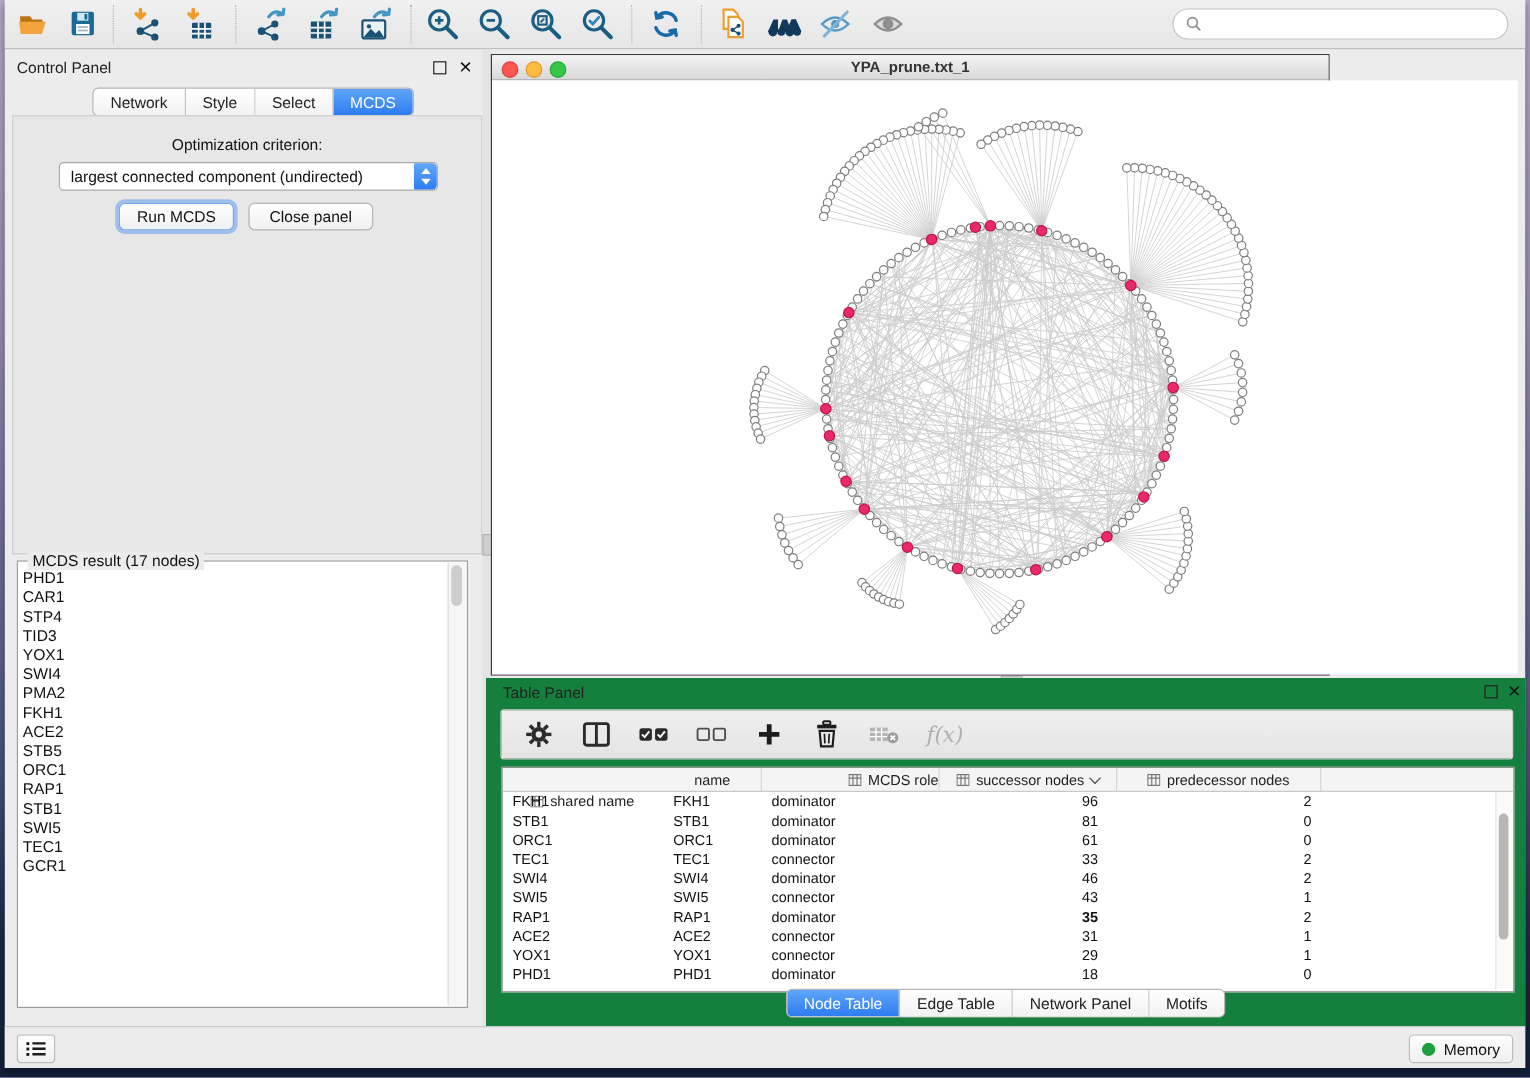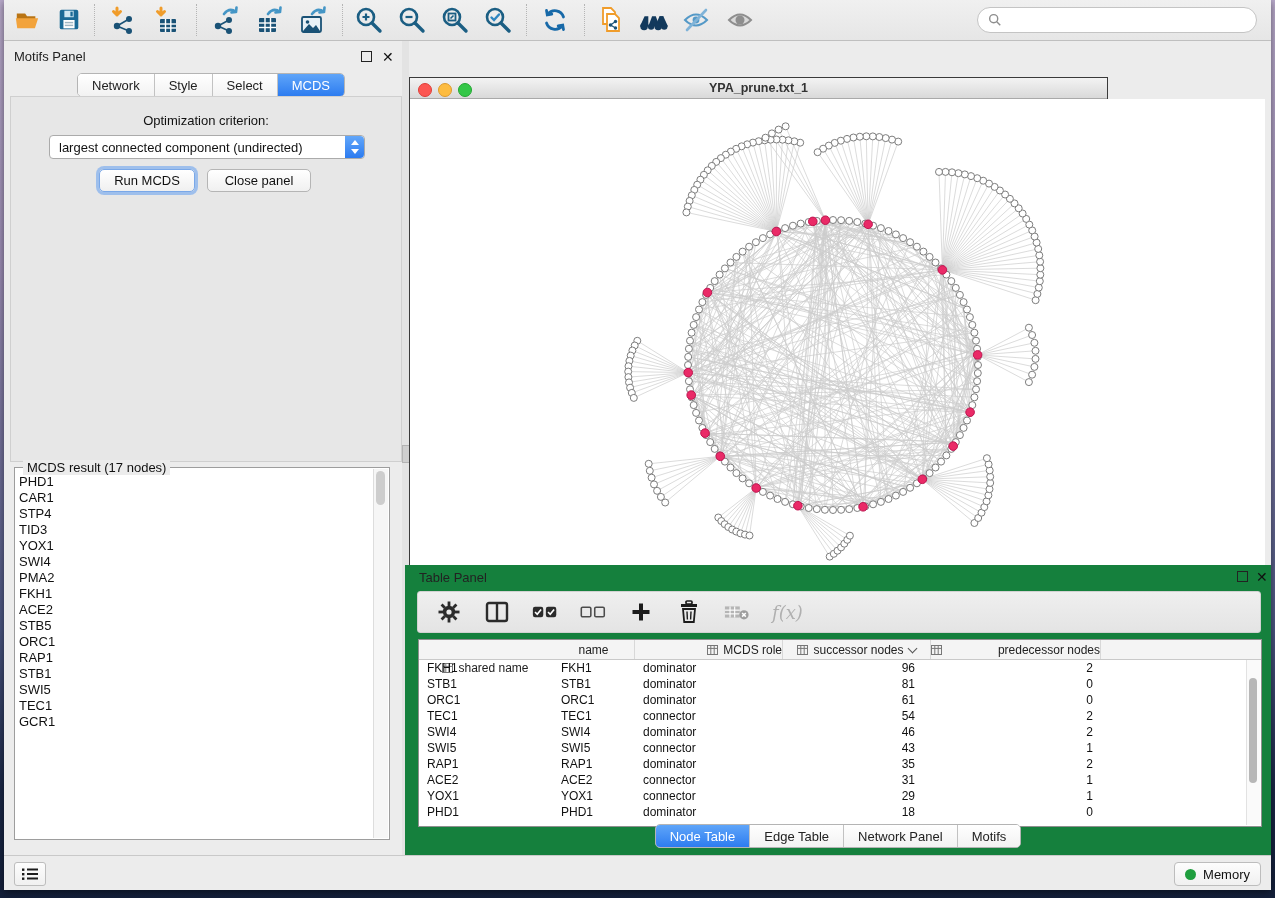--- a/index.html
+++ b/index.html
@@ -36,21 +36,21 @@
   .btn.focus{box-shadow:0 0 0 3px rgba(110,165,240,.6);border-color:#7aa8e8;}
   .result-box{position:absolute;left:10px;top:467px;width:374px;height:371px;background:#fff;border:1px solid #9d9d9d;}
   .result-legend{position:absolute;left:8px;top:-8px;background:#ececec;padding:0 4px;font-size:13px;color:#111;}
   .result-list{position:absolute;left:4px;top:6px;right:18px;bottom:4px;font-size:13px;color:#111;line-height:16px;overflow:hidden;}
   .result-scroll{position:absolute;right:1px;top:1px;bottom:1px;width:14px;background:#f6f6f6;border-left:1px solid #ddd;}
   .result-scroll .thumb{position:absolute;left:2px;top:2px;width:9px;height:34px;background:#cdcdcd;border-radius:5px;}
   
   .vsplit{position:absolute;left:398px;top:41px;width:7px;height:815px;background:#e3e3e3;}
   .grab{position:absolute;background:#cfcfcf;border:1px solid #b3b3b3;}
   
-  .netwin{position:absolute;left:405px;top:45px;width:699px;height:518px;border:1px solid #3a3a3a;background:#fff;box-sizing:border-box;margin-top:32px;}
+  .netwin{position:absolute;left:405px;top:45px;width:699px;height:518px;border:1px solid #3a3a3a;background:#fff;box-sizing:border-box;}
   .nettitle{position:absolute;left:0;top:0;width:100%;height:21px;background:linear-gradient(#f3f3f3,#d9d9d9);border-bottom:1px solid #a9a9a9;box-sizing:border-box;}
   .nettitle .t{width:100%;text-align:center;font-size:12.5px;font-weight:bold;color:#333;line-height:21px;}
   .light{position:absolute;top:4.5px;width:12px;height:12px;border-radius:50%;}
   .netcanvas{position:absolute;left:0;top:21px;width:855px;height:495px;background:#fff;}
   
   .tablepanel{position:absolute;left:401px;top:565px;width:866px;height:291px;background:#15803d;}
   .tp-toolbar{position:absolute;left:12px;top:26px;right:10px;height:40px;background:linear-gradient(#efefef,#e4e4e4);border:1px solid #d2d2d2;border-radius:3px;display:flex;align-items:center;gap:22px;padding-left:18px;}
   .tp-ic{display:flex;align-items:center;justify-content:center;width:26px;height:26px;cursor:pointer;}
   .fx{font-family:"DejaVu Serif","Liberation Serif",serif;font-style:italic;font-size:18px;color:#b0b0b0;}
   .datatable{position:absolute;left:13px;top:74px;width:844px;height:188px;background:#fff;border:1px solid #8f8f8f;box-sizing:border-box;overflow:hidden;}
@@ -232,21 +232,21 @@
     </div>
     <div class="searchbox">
       <svg width="14" height="14" viewBox="0 0 16 16">
           <circle cx="6.5" cy="6.5" r="4.6" fill="none" stroke="#8d8d8d" stroke-width="1.6"></circle>
           <line x1="10" y1="10" x2="14" y2="14" stroke="#8d8d8d" stroke-width="1.6"></line>
         </svg>
       <input type="text" placeholder="" style="">
     </div>
   </div>
 
-  <div class="cp-title" style="left:10px;top:49px">Motifs Panel</div>
+  <div class="cp-title" style="left:10px;top:49px">Control Panel</div>
   <div class="winbtn" style="left:357px;top:50px">
       <span class="float-glyph"></span>
     </div>
   <div class="winbtn" style="left:378px;top:48px"><span class="close-glyph">✕</span></div>
 
   <div class="seg" style="left:73px;top:73px">
     <div class="s">Network</div>
     <div class="s">Style</div>
     <div class="s">Select</div>
     <div class="s sel">MCDS</div>
@@ -1188,21 +1188,21 @@
           <div class="th" style="width: 148px;">
             <svg width="11" height="10" viewBox="0 0 11 10">
               <rect x="0.5" y="0.5" width="10" height="9" fill="none" stroke="#777" stroke-width="1"></rect>
               <line x1="0.5" y1="3.4" x2="10.5" y2="3.4" stroke="#777"></line>
               <line x1="3.8" y1="0.5" x2="3.8" y2="9.5" stroke="#777"></line>
               <line x1="7.2" y1="0.5" x2="7.2" y2="9.5" stroke="#777"></line>
             </svg>
             <span>successor nodes</span>
             <span class="chev"></span>
           </div>
-          <div class="th" style="width: 170px; justify-content: space-between;">
+          <div class="th" style="width: 170px;">
             <svg width="11" height="10" viewBox="0 0 11 10">
               <rect x="0.5" y="0.5" width="10" height="9" fill="none" stroke="#777" stroke-width="1"></rect>
               <line x1="0.5" y1="3.4" x2="10.5" y2="3.4" stroke="#777"></line>
               <line x1="3.8" y1="0.5" x2="3.8" y2="9.5" stroke="#777"></line>
               <line x1="7.2" y1="0.5" x2="7.2" y2="9.5" stroke="#777"></line>
             </svg>
             <span>predecessor nodes</span>
           </div>
           <div class="th" style="flex: 1 1 0%;"></div>
         </div>
@@ -1225,42 +1225,42 @@
             <div class="td" style="width: 134px;">ORC1</div>
             <div class="td" style="width: 82px;">ORC1</div>
             <div class="td" style="width: 148px;">dominator</div>
             <div class="td num" style="width: 148px; padding-right: 16px;">61</div>
             <div class="td num" style="width: 170px;">0</div>
           </div>
           <div class="trow">
             <div class="td" style="width: 134px;">TEC1</div>
             <div class="td" style="width: 82px;">TEC1</div>
             <div class="td" style="width: 148px;">connector</div>
-            <div class="td num" style="width: 148px; padding-right: 16px;">54</div>
+            <div class="td num" style="width: 148px; padding-right: 16px;">33</div>
             <div class="td num" style="width: 170px;">2</div>
           </div>
           <div class="trow">
             <div class="td" style="width: 134px;">SWI4</div>
             <div class="td" style="width: 82px;">SWI4</div>
             <div class="td" style="width: 148px;">dominator</div>
             <div class="td num" style="width: 148px; padding-right: 16px;">46</div>
             <div class="td num" style="width: 170px;">2</div>
           </div>
           <div class="trow">
             <div class="td" style="width: 134px;">SWI5</div>
             <div class="td" style="width: 82px;">SWI5</div>
             <div class="td" style="width: 148px;">connector</div>
             <div class="td num" style="width: 148px; padding-right: 16px;">43</div>
             <div class="td num" style="width: 170px;">1</div>
           </div>
           <div class="trow">
             <div class="td" style="width: 134px;">RAP1</div>
             <div class="td" style="width: 82px;">RAP1</div>
             <div class="td" style="width: 148px;">dominator</div>
-            <div class="td num" style="width: 148px; padding-right: 16px;">35</div>
+            <div class="td num" style="width: 148px; padding-right: 16px; font-weight: bold;">35</div>
             <div class="td num" style="width: 170px;">2</div>
           </div>
           <div class="trow">
             <div class="td" style="width: 134px;">ACE2</div>
             <div class="td" style="width: 82px;">ACE2</div>
             <div class="td" style="width: 148px;">connector</div>
             <div class="td num" style="width: 148px; padding-right: 16px;">31</div>
             <div class="td num" style="width: 170px;">1</div>
           </div>
           <div class="trow">

